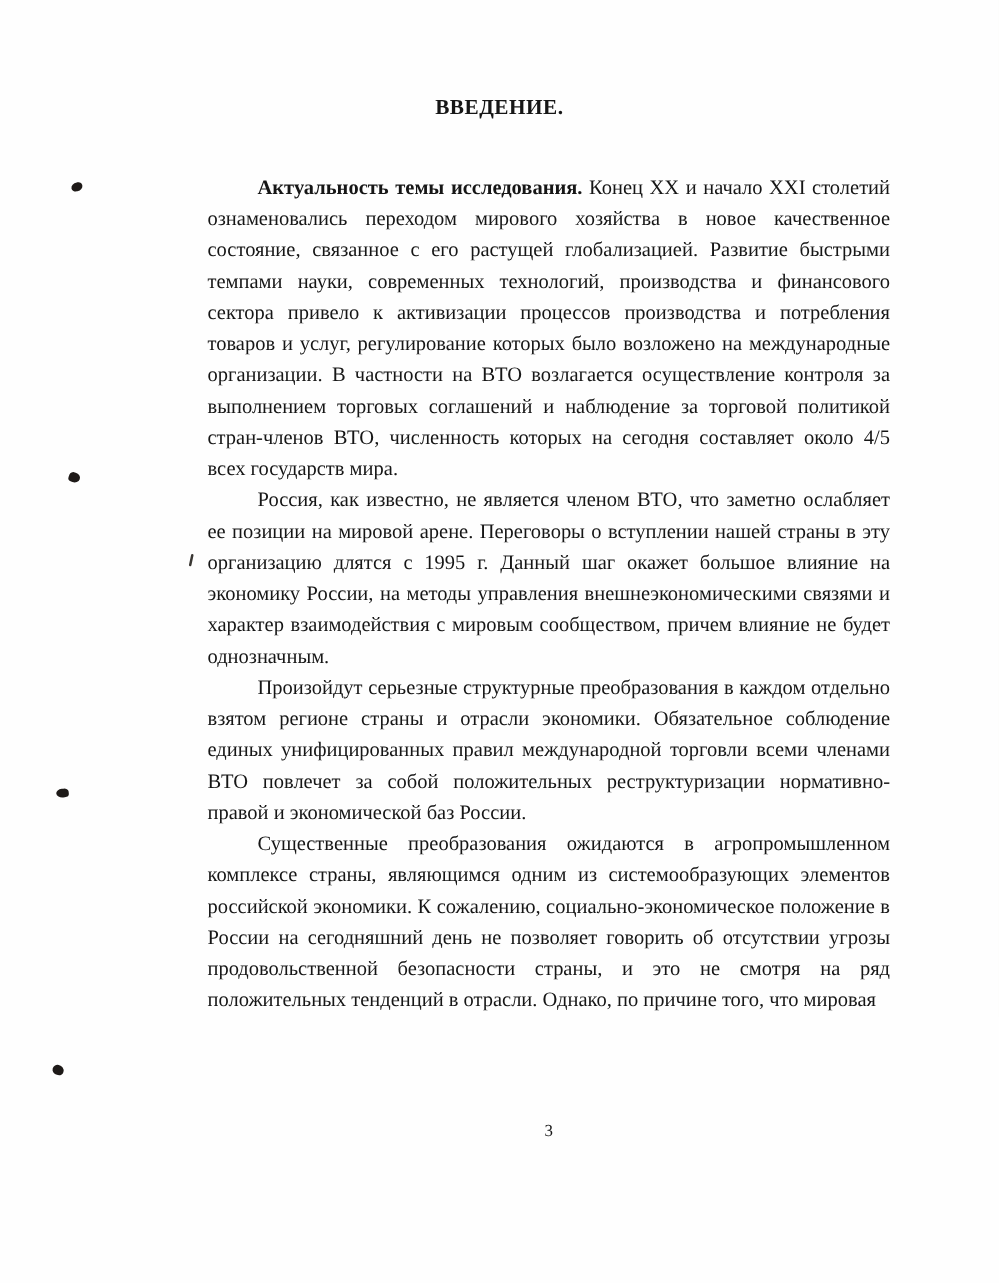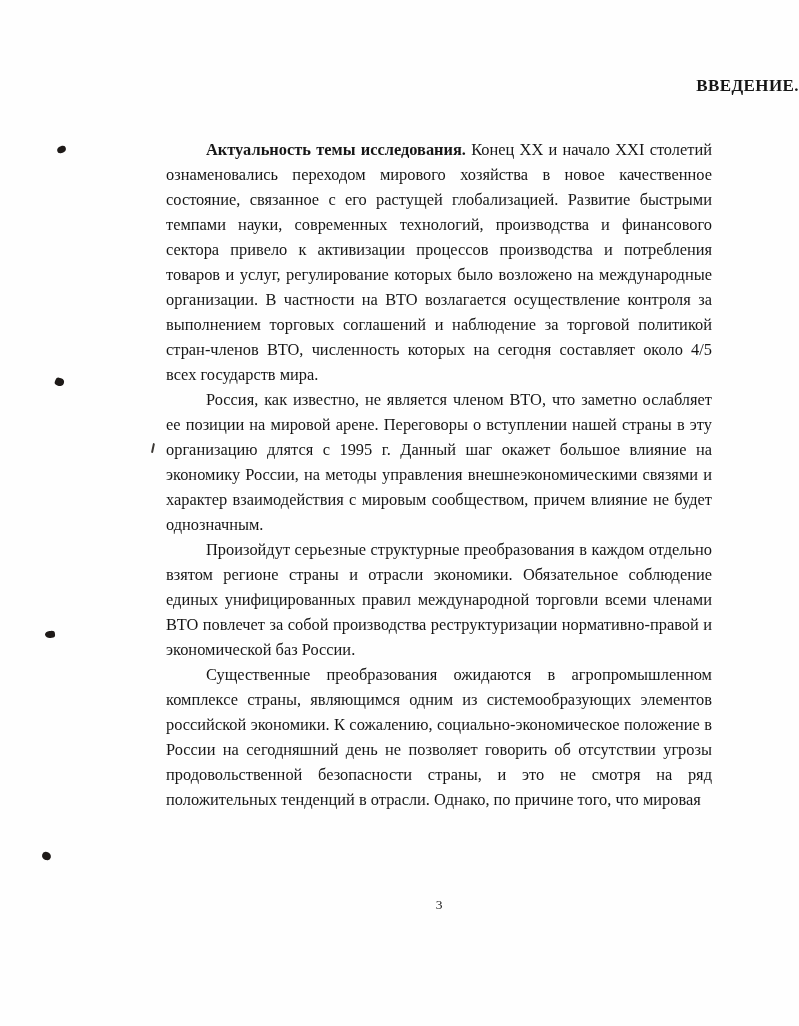--- a/index.html
+++ b/index.html
@@ -18,21 +18,21 @@
     position: absolute;
     inset: 0;
     background: #fefefe;
     color: #161616;
   }
   .doc-title {
     position: absolute;
     top: 76px;
     left: 0;
     width: 100%;
-    text-align: right;
+    text-align: center;
     font-weight: bold;
     font-size: 17px;
     letter-spacing: 0.4px;
   }
   .content {
     position: absolute;
     top: 137px;
     left: 166px;
     width: 546px;
     font-size: 16.4px;
@@ -82,21 +82,21 @@
 <div class="page">
 
   <div class="doc-title">ВВЕДЕНИЕ.</div>
 
   <div class="content">
 
     <p><span class="para-lead">Актуальность темы исследования.</span> <span>Конец XX и начало XXI столетий ознаменовались переходом мирового хозяйства в новое качественное состояние, связанное с его растущей глобализацией. Развитие быстрыми темпами науки, современных технологий, производства и финансового сектора привело к активизации процессов производства и потребления товаров и услуг, регулирование которых было возложено на международные организации. В частности на ВТО возлагается осуществление контроля за выполнением торговых соглашений и наблюдение за торговой политикой стран-членов ВТО, численность которых на сегодня составляет около 4/5 всех государств мира.</span></p>
 
     <p><span>Россия, как известно, не является членом ВТО, что заметно ослабляет ее позиции на мировой арене. Переговоры о вступлении нашей страны в эту организацию длятся с 1995 г. Данный шаг окажет большое влияние на экономику России, на методы управления внешнеэкономическими связями и характер взаимодействия с мировым сообществом, причем влияние не будет однозначным.</span></p>
 
-    <p><span>Произойдут серьезные структурные преобразования в каждом отдельно взятом регионе страны и отрасли экономики. Обязательное соблюдение единых унифицированных правил международной торговли всеми членами ВТО повлечет за собой производства реструктуризации нормативно-правой и экономической баз России.</span></p>
+    <p><span>Произойдут серьезные структурные преобразования в каждом отдельно взятом регионе страны и отрасли экономики. Обязательное соблюдение единых унифицированных правил международной торговли всеми членами ВТО повлечет за собой положительных реструктуризации нормативно-правой и экономической баз России.</span></p>
 
     <p><span>Существенные преобразования ожидаются в агропромышленном комплексе страны, являющимся одним из системообразующих элементов российской экономики. К сожалению, социально-экономическое положение в России на сегодняшний день не позволяет говорить об отсутствии угрозы продовольственной безопасности страны, и это не смотря на ряд положительных тенденций в отрасли. Однако, по причине того, что мировая</span></p>
 
   </div>
 
   <div class="page-number">3</div>
 
   <span class="ink ink-1"></span>
   <span class="ink ink-2"></span>
   <span class="ink ink-3"></span>

